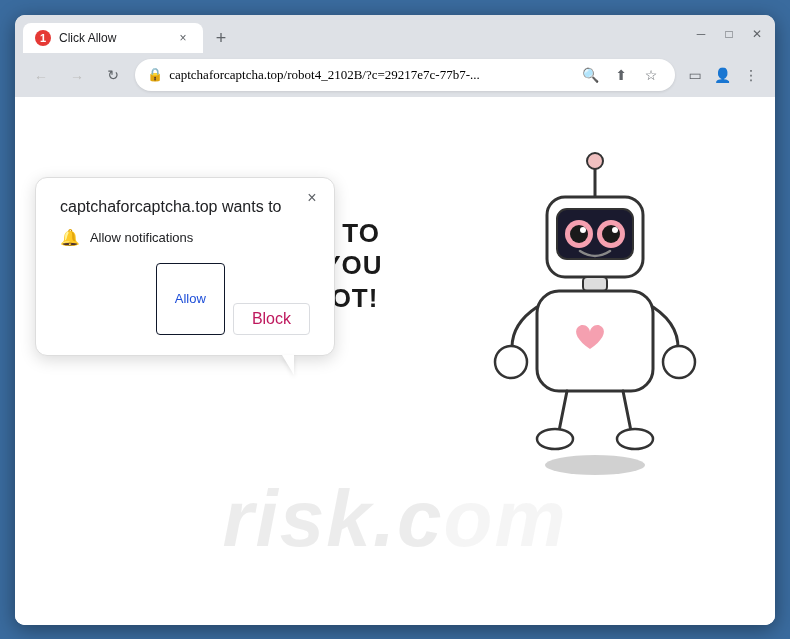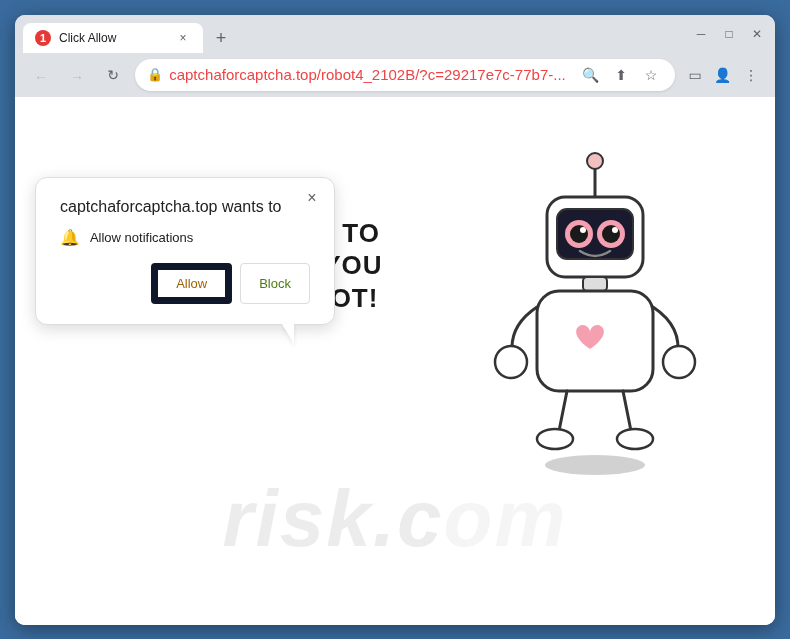--- a/index.html
+++ b/index.html
@@ -143,26 +143,27 @@
       align-items: center;
       padding: 0 12px;
       gap: 6px;
       box-shadow: 0 1px 3px rgba(0,0,0,0.1);
     }
     .lock-icon {
       color: #5f6368;
       font-size: 13px;
     }
     .url-text {
-      font-size: 15px;
-      color: #ef4444;
+      font-size: 13px;
+      color: #000000;
       flex: 1;
       white-space: nowrap;
       overflow: hidden;
       text-overflow: ellipsis;
+      font-family: Liberation Serif, serif;
     }
     .url-icons {
       display: flex;
       gap: 6px;
       align-items: center;
     }
     .url-icon-btn {
       width: 24px;
       height: 24px;
       display: flex;
@@ -306,36 +307,37 @@
       color: #202124;
     }
     .bubble-buttons {
       display: flex;
       justify-content: flex-end;
       gap: 8px;
     }
     .btn-allow {
       padding: 6px 18px;
       background: transparent;
-      border: 7px solid #0f172a;
+      border: 1px solid #0f172a;
       border-radius: 4px;
-      color: #a16207;
+      color: #1d4ed8;
       font-size: 13px;
       cursor: pointer;
       font-weight: 500;
     }
     .btn-block {
       padding: 6px 18px;
       background: transparent;
       border: 1px solid #dadce0;
       border-radius: 4px;
-      color: #4d7c0f;
-      font-size: 13px;
+      color: #be185d;
+      font-size: 16px;
       cursor: pointer;
       font-weight: 500;
+      margin-top: 40px;
     }
   </style>
 </head>
 <body>
 
 <div class="browser-window">
 
   <div class="title-bar">
     <div class="tab-strip">
       <div class="tab">

